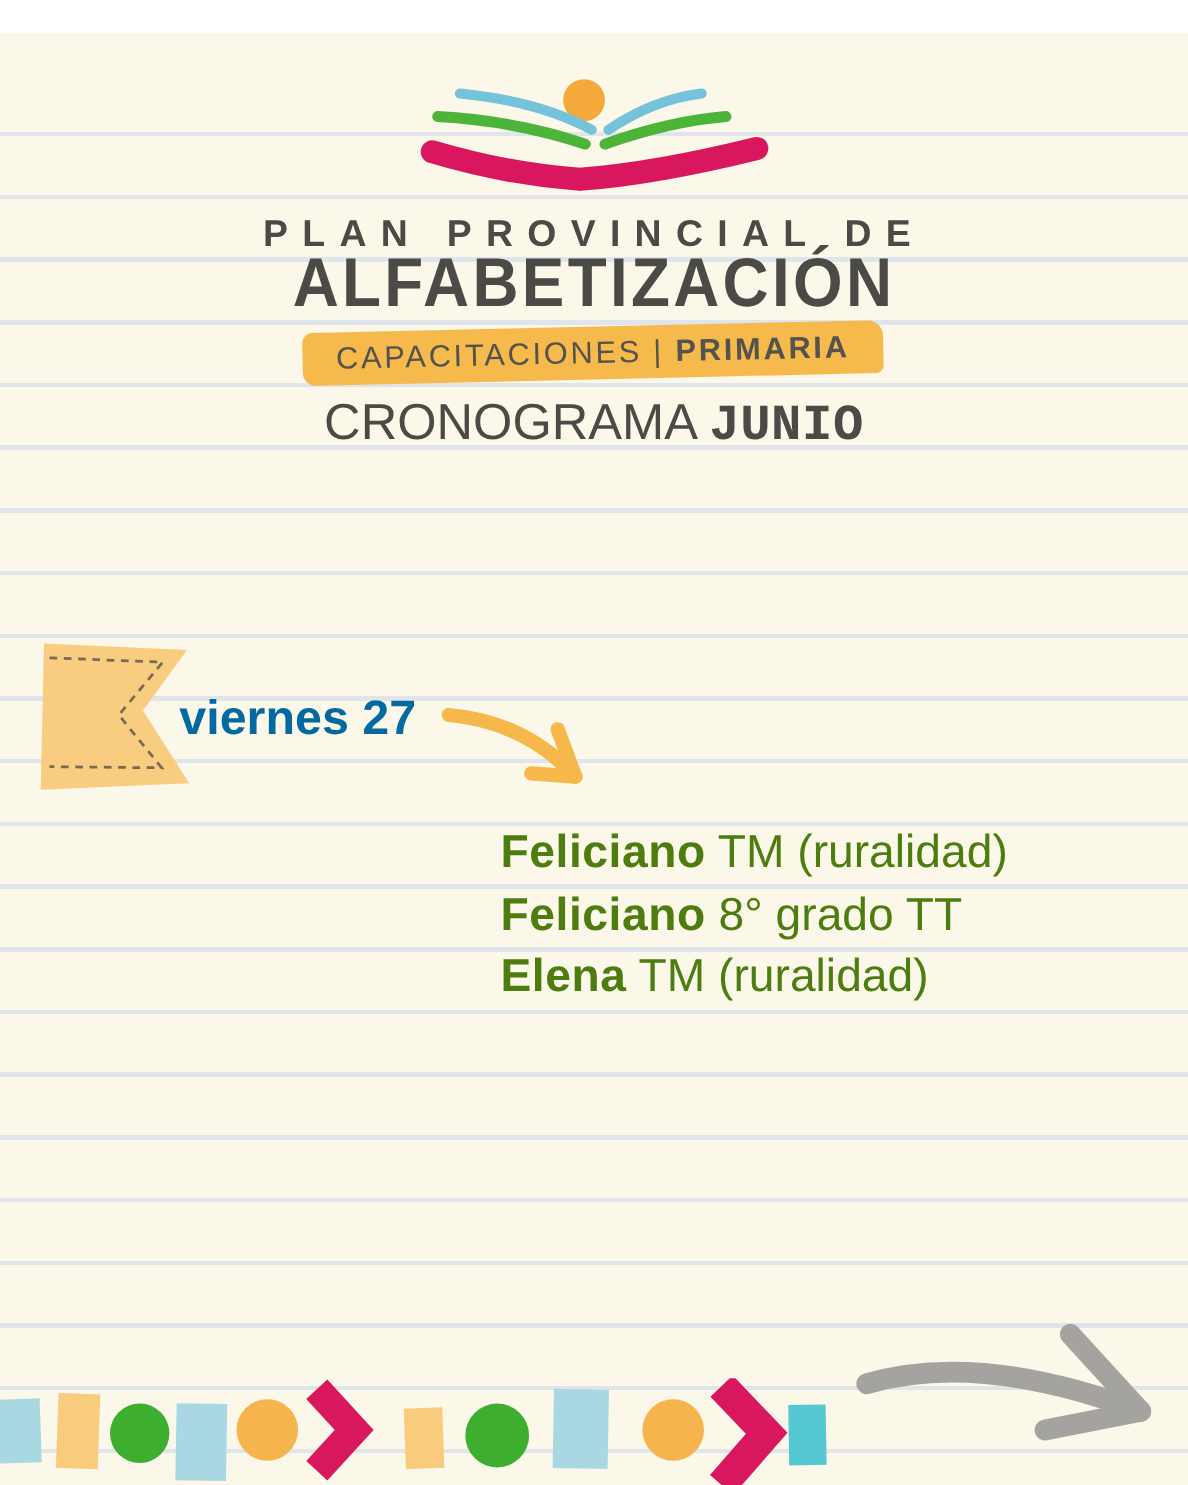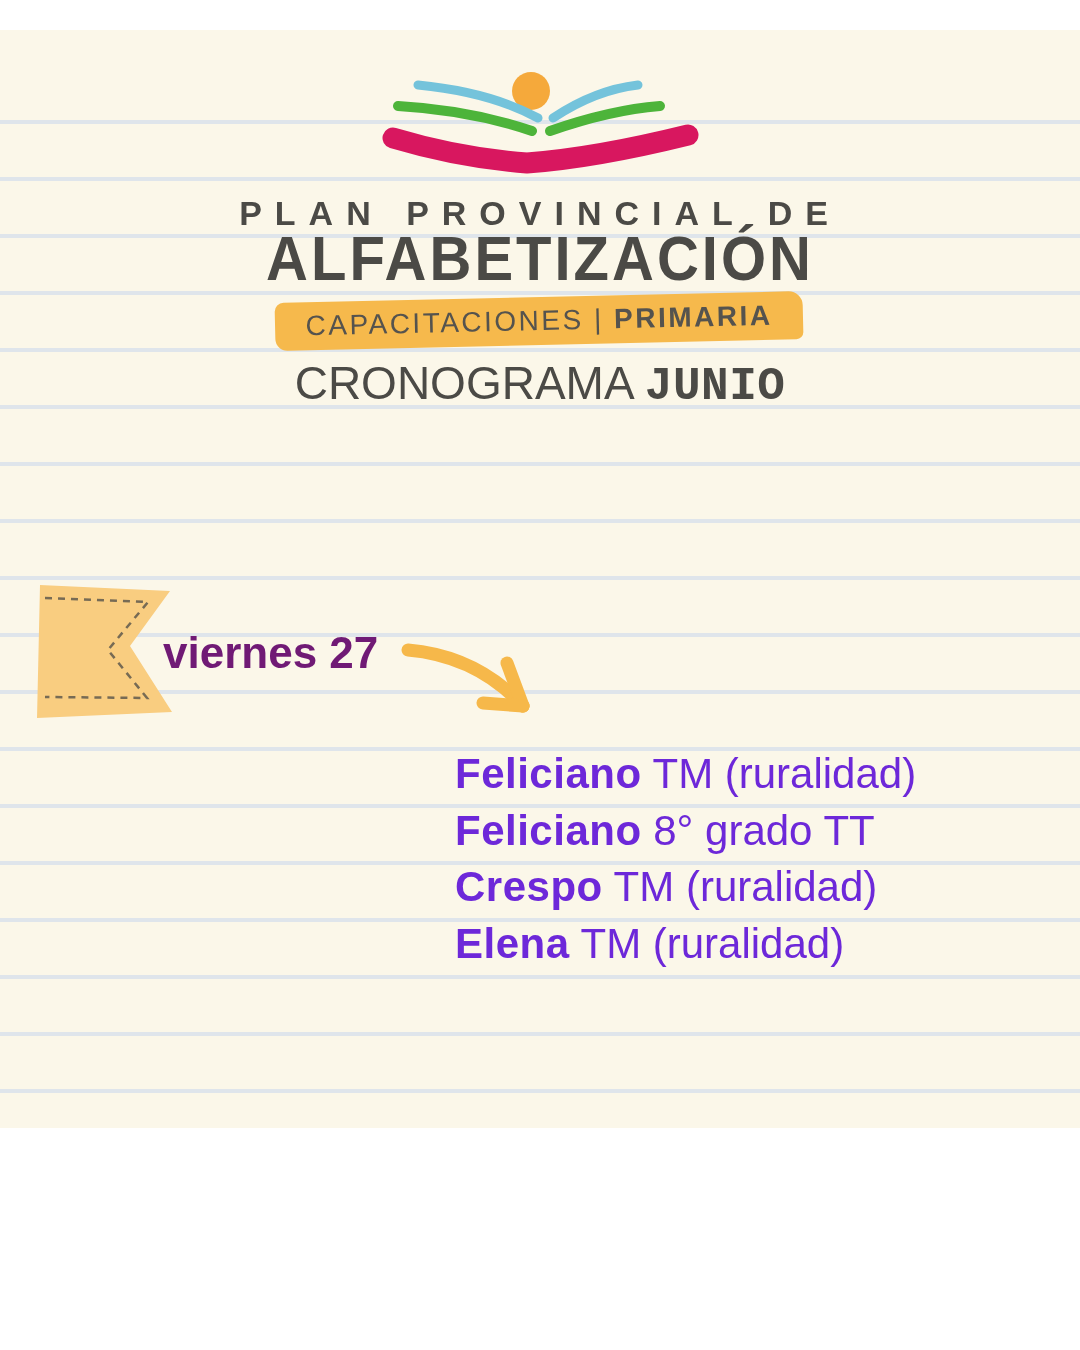--- a/index.html
+++ b/index.html
@@ -1,35 +1,35 @@
 <!DOCTYPE html>
 <html><head>
 <meta charset="utf-8">
 <style>
   html,body{margin:0;padding:0;}
   body{width:1080px;height:1350px;font-family:"Liberation Sans",sans-serif;}
-  .canvas{position:relative;width:1080px;height:1128px;background:#FBF7E9;overflow:hidden;}
+  .canvas{position:relative;width:1080px;height:1350px;background:#FBF7E9;overflow:hidden;}
   .top-strip{position:absolute;top:0;left:0;width:1080px;height:30px;background:#FFFFFF;}
   .ruled-lines{position:absolute;left:0;top:120px;width:1080px;height:1230px;
     background:repeating-linear-gradient(to bottom,#DFE5EB 0 4px,transparent 4px 57px);}
   .abs{position:absolute;}
   .center-text{left:0;width:1080px;text-align:center;color:#4B4A46;}
   .suptitle{top:194px;font-size:34px;font-weight:600;letter-spacing:13px;}
   .title{top:224px;font-size:58px;font-weight:700;letter-spacing:3px;transform:scaleY(1.08);}
   .banner{top:297px;left:275px;width:528px;height:48px;background:#F6B94C;
     transform:rotate(-1.3deg);border-radius:9px 14px 7px 12px;
     display:flex;align-items:center;justify-content:center;color:#55534E;
     font-size:28px;letter-spacing:2.5px;white-space:pre;}
   .banner b{letter-spacing:2.5px;}
   .schedule-title{top:356px;font-size:46px;}
   .schedule-title b{letter-spacing:0.5px;font-family:Liberation Mono, monospace;}
   .modality{top:408px;font-size:45px;font-weight:700;letter-spacing:2px;
     font-family:"DejaVu Sans",sans-serif;}
-  .day-label{left:163px;top:628px;font-size:44px;font-weight:700;color:#701a75;}
-  .list{left:455px;top:746px;color:#6d28d9;font-size:42px;line-height:56.5px;}
+  .day-label{left:163px;top:628px;font-size:44px;font-weight:700;color:#0369a1;}
+  .list{left:455px;top:746px;color:#4d7c0f;font-size:42px;line-height:56.5px;}
   .list b{letter-spacing:0.5px;}
   svg{display:block;}
 </style>
 </head>
 <body>
 
 <div class="canvas">
   <div class="top-strip"></div>
   <div class="ruled-lines"></div>
 
@@ -59,21 +59,20 @@
 
   <svg class="abs" style="left:392px;top:632px;" width="145" height="90" viewBox="0 0 145 90">
     <path d="M16,18 Q85,24 131,74" fill="none" stroke="#F6B84A" stroke-width="13" stroke-linecap="round"></path>
     <path d="M115,31 L131,74" fill="none" stroke="#F6B84A" stroke-width="13" stroke-linecap="round"></path>
     <path d="M91,71 L131,74" fill="none" stroke="#F6B84A" stroke-width="13" stroke-linecap="round"></path>
   </svg>
 
   <div class="abs list">
     <div><b>Feliciano</b><span> TM (ruralidad)</span></div>
     <div><b>Feliciano</b><span> 8° grado TT</span></div>
-    <div><b>Crespo</b><span> TM (ruralidad)</span></div>
     <div><b>Elena</b><span> TM (ruralidad)</span></div>
   </div>
 
   <svg class="abs" style="left:0;top:1253px;" width="1080" height="97" viewBox="0 0 1080 97">
     <rect x="-6" y="19" width="43" height="58" fill="#A9D8E2" transform="rotate(-2 15 48)"></rect>
     <rect x="52" y="14" width="38" height="68" fill="#F9CB7D" transform="rotate(2 71 48)"></rect>
     <circle cx="127" cy="50" r="27" fill="#3DAE2E"></circle>
     <rect x="160" y="23" width="46" height="70" fill="#A9D8E2" transform="rotate(1 183 58)"></rect>
     <circle cx="243" cy="47" r="28" fill="#F5B44C"></circle>
     <path d="M288,10 L322,47 L288,84" fill="none" stroke="#D8175F" stroke-width="26"></path>

